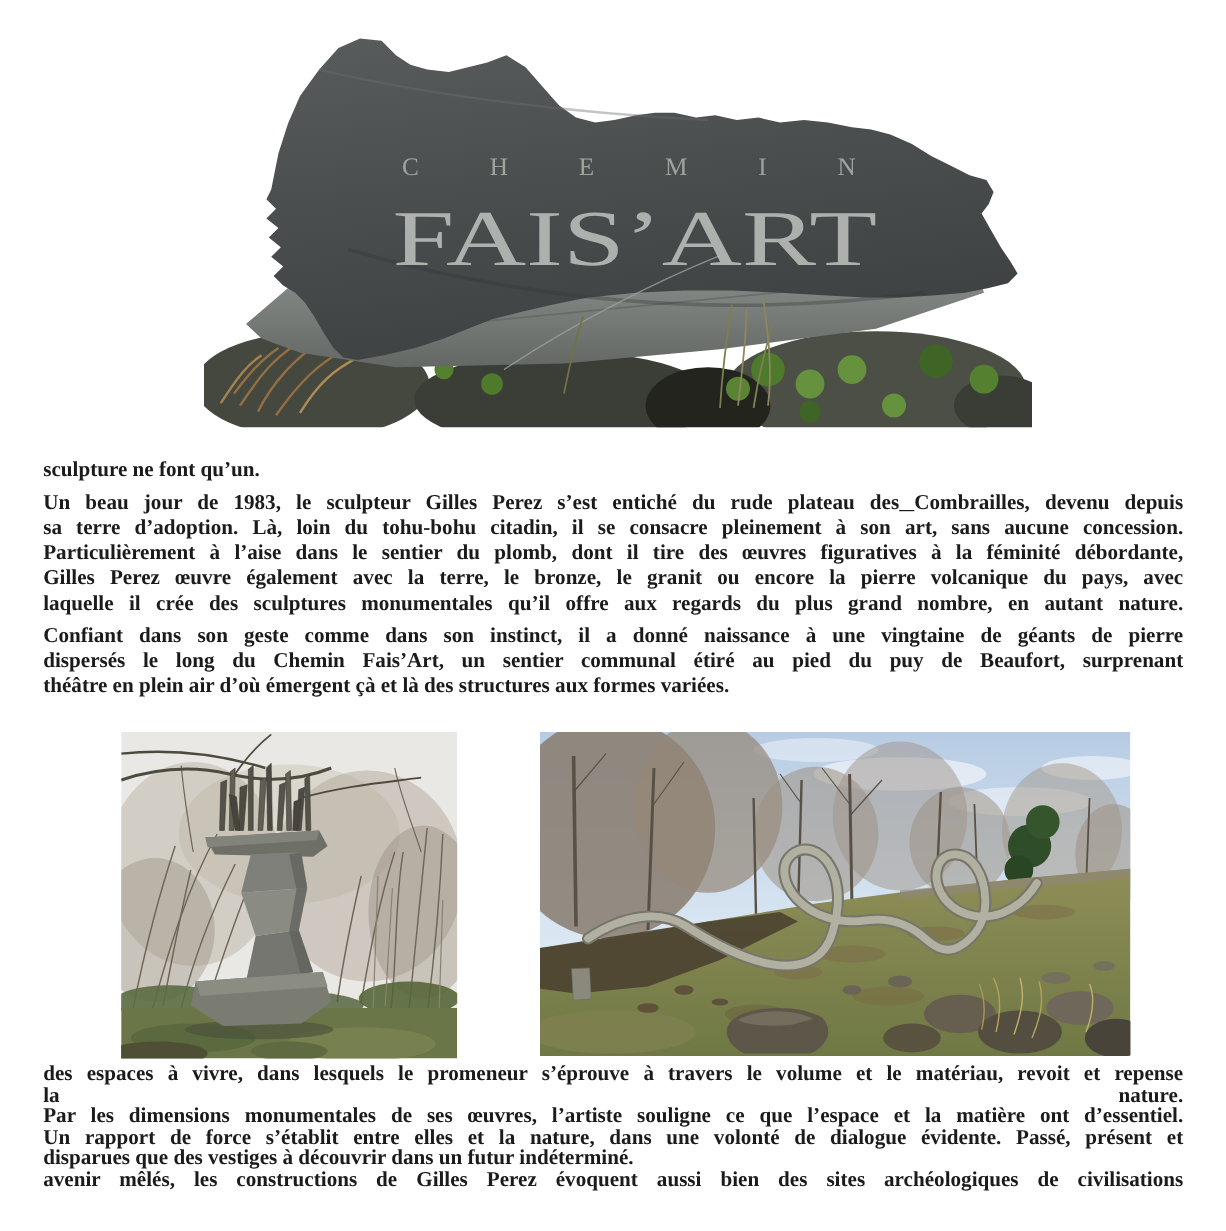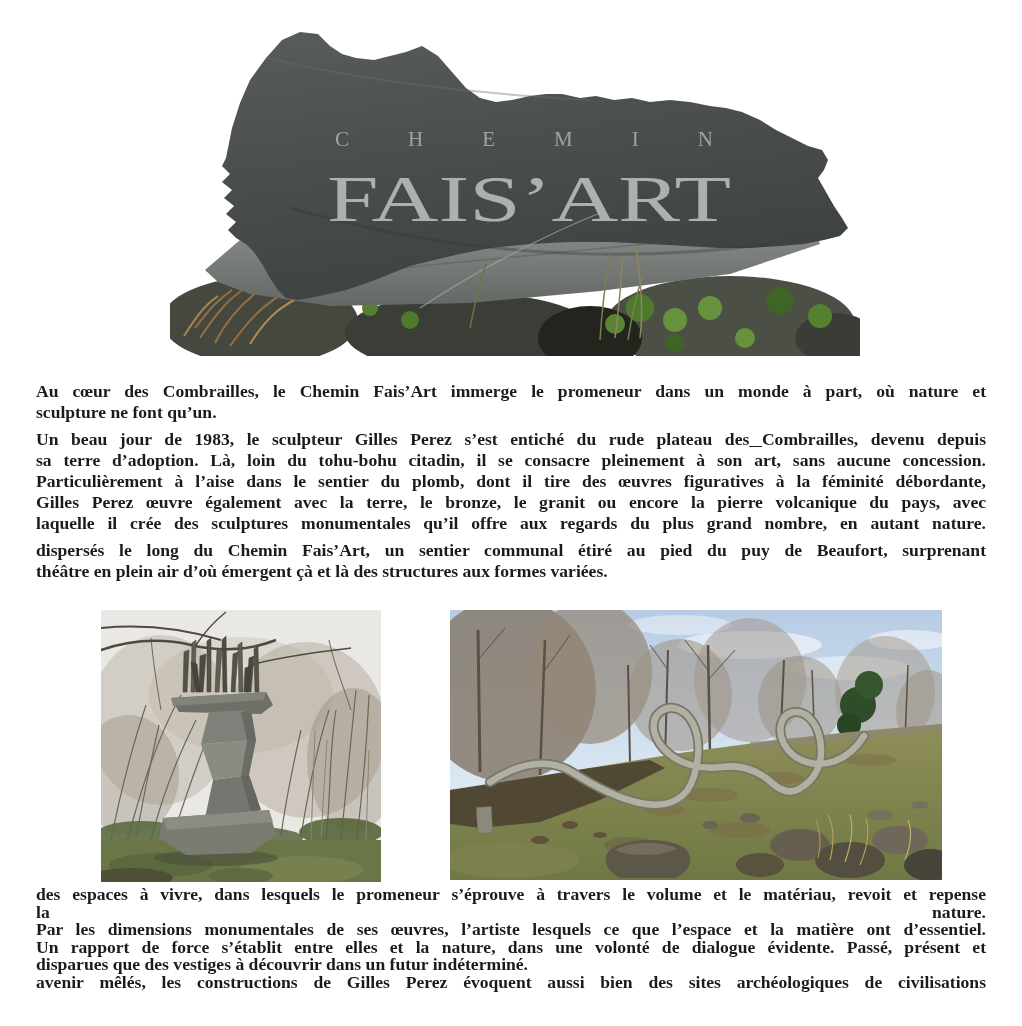--- a/index.html
+++ b/index.html
@@ -87,31 +87,31 @@
     <path d="M430,332 C432,300 436,270 440,246" stroke="#7c7f4e"></path>
     <path d="M445,330 C449,298 452,272 452,250" stroke="#8f855f"></path>
     <path d="M458,332 C462,305 468,282 474,262" stroke="#7c7f4e"></path>
     <path d="M470,330 C474,300 470,270 466,240" stroke="#8f855f"></path>
     <path d="M300,320 C306,290 310,272 316,256" stroke="#6f7344"></path>
   </g>
 </svg>
 
 <div id="block-a" class="textblock">
     <div class="para">
-      <div class="tline jl"><span>Au cœur des Combrailles, le Chemin Fais’Art immerge le promeneur dans un monde à part, où nature et</span></div>
       <div class="tline"><span>sculpture ne font qu’un.</span></div>
     </div>
     <div class="para">
       <div class="tline jl"><span>Un beau jour de 1983, le sculpteur Gilles Perez s’est entiché du rude plateau des</span><span class="u"> </span><span>Combrailles, devenu depuis</span></div>
       <div class="tline jl"><span>sa terre d’adoption. Là, loin du tohu-bohu citadin, il se consacre pleinement à son art, sans aucune concession.</span></div>
       <div class="tline jl"><span>Particulièrement à l’aise dans le sentier du plomb, dont il tire des œuvres figuratives à la féminité débordante,</span></div>
       <div class="tline jl"><span>Gilles Perez œuvre également avec la terre, le bronze, le granit ou encore la pierre volcanique du pays, avec</span></div>
       <div class="tline jl"><span>laquelle il crée des sculptures monumentales qu’il offre aux regards du plus grand nombre, en autant nature.</span></div>
     </div>
     <div class="para">
+      <div class="tline jl"><span>Confiant dans son geste comme dans son instinct, il a donné naissance à une vingtaine de géants de pierre</span></div>
       <div class="tline jl"><span>dispersés le long du Chemin Fais’Art, un sentier communal étiré au pied du puy de Beaufort, surprenant</span></div>
       <div class="tline"><span>théâtre en plein air d’où émergent çà et là des structures aux formes variées.</span></div>
     </div>
   </div>
 
 <svg id="photo-column" class="photo" viewBox="0 0 280 272" xmlns="http://www.w3.org/2000/svg">
   <rect width="280" height="272" fill="#e9e8e4"></rect>
   <g>
     <ellipse cx="60" cy="110" rx="72" ry="85" fill="#a2937f" opacity="0.30"></ellipse>
     <ellipse cx="205" cy="120" rx="80" ry="88" fill="#988a78" opacity="0.33"></ellipse>
@@ -268,18 +268,18 @@
     <path d="M368,248 C372,232 370,220 366,210" stroke="#a8954f"></path>
   </g>
 </svg>
 
 <div id="block-b" class="textblock">
     <div class="para">
       <div class="tline jl"><span>des espaces à vivre, dans lesquels le promeneur s’éprouve à travers le volume et le matériau, revoit et repense</span></div>
       <div class="tline jl"><span>la nature.</span></div>
     </div>
     <div class="para">
-      <div class="tline jl"><span>Par les dimensions monumentales de ses œuvres, l’artiste lesquels ce que l’espace et la matière ont d’essentiel.</span></div>
+      <div class="tline jl"><span>Par les dimensions monumentales de ses œuvres, l’artiste souligne ce que l’espace et la matière ont d’essentiel.</span></div>
       <div class="tline jl"><span>Un rapport de force s’établit entre elles et la nature, dans une volonté de dialogue évidente. Passé, présent et</span></div>
       <div class="tline"><span>disparues que des vestiges à découvrir dans un futur indéterminé.</span></div>
       <div class="tline jl"><span>avenir mêlés, les constructions de Gilles Perez évoquent aussi bien des sites archéologiques de civilisations</span></div>
     </div>
   </div>
 
 </body></html>

